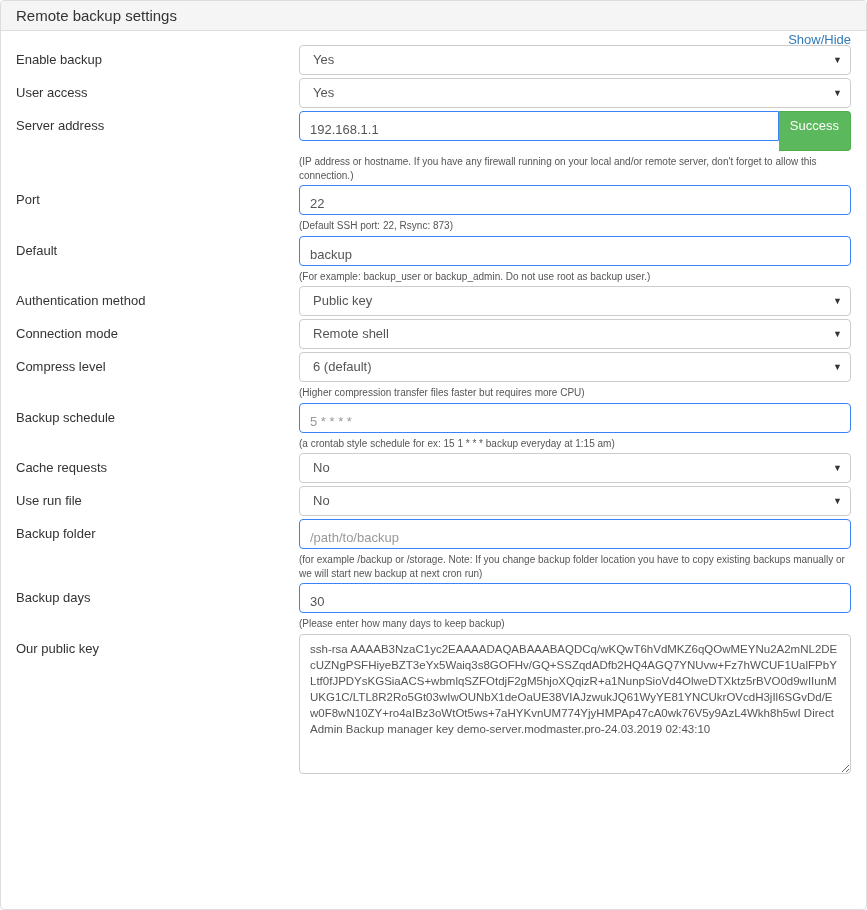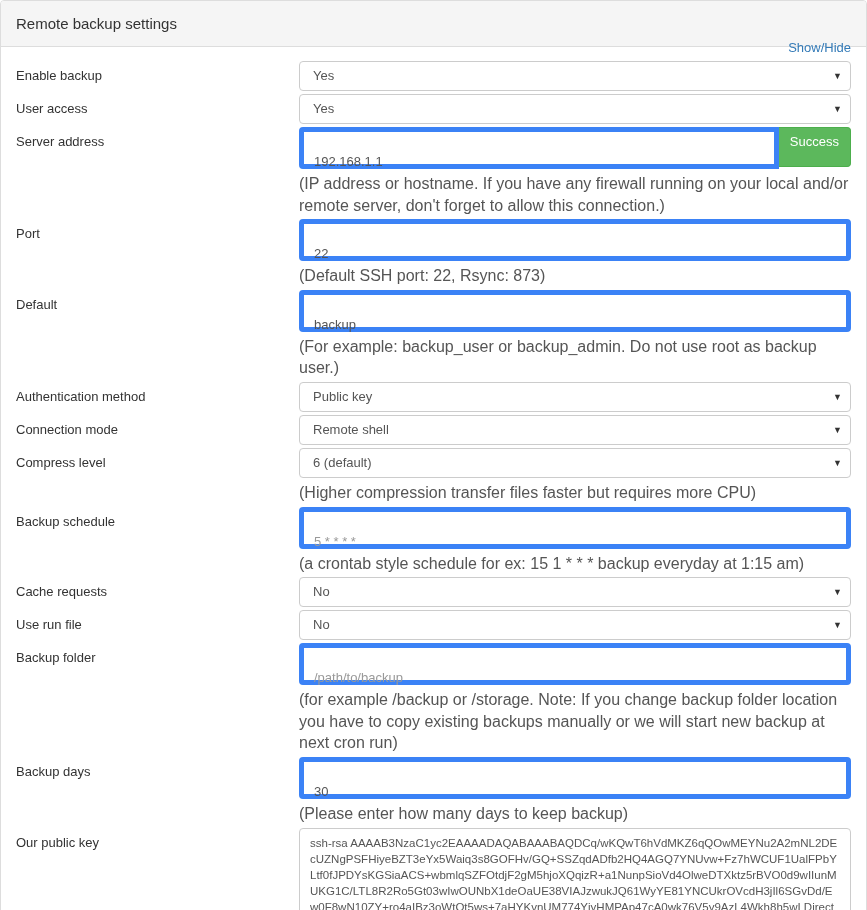--- a/index.html
+++ b/index.html
@@ -19,21 +19,21 @@
     border-radius: 4px;
     overflow: hidden;
   }
   .panel-heading {
     background: #f5f5f5;
     border-bottom: 1px solid #dddddd;
     padding: 12px 15px;
     display: flex;
     align-items: center;
     justify-content: space-between;
-    height: 46px;
+    height: 30px;
   }
   .panel-title {
     font-size: 15px;
     color: #333333;
     font-weight: normal;
   }
   .show-hide {
     color: #337ab7;
     font-size: 13px;
     text-decoration: none;
@@ -57,22 +57,22 @@
     font-weight: normal;
   }
   .form-control-wrap {
     flex: 1 1 auto;
     min-width: 0;
   }
   .input-box {
     width: 100%;
     height: 30px;
     line-height: 28px;
-    padding: 16px 10px;
-    border: 5px solid #3b82f6;
+    padding: 4px 10px;
+    border: 1px solid #3b82f6;
     border-radius: 4px;
     background: #ffffff;
     font-family: "Liberation Sans", sans-serif;
     font-size: 13px;
     color: #555555;
     display: block;
   }
   .input-box.placeholder-text { color: #999999; }
   .select-box {
     width: 100%;
@@ -113,21 +113,21 @@
     border-left: none;
     color: #ffffff;
     height: 40px;
     line-height: 28px;
     padding: 0 11px;
     font-size: 13px;
     border-top-right-radius: 4px;
     border-bottom-right-radius: 4px;
   }
   .help-text {
-    font-size: 16px;
+    font-size: 10px;
     color: #555555;
     margin-top: 4px;
     line-height: 1.35;
   }
   .pubkey-area {
     width: 100%;
     height: 140px;
     border: 1px solid #cccccc;
     border-radius: 4px;
     background: #ffffff;

